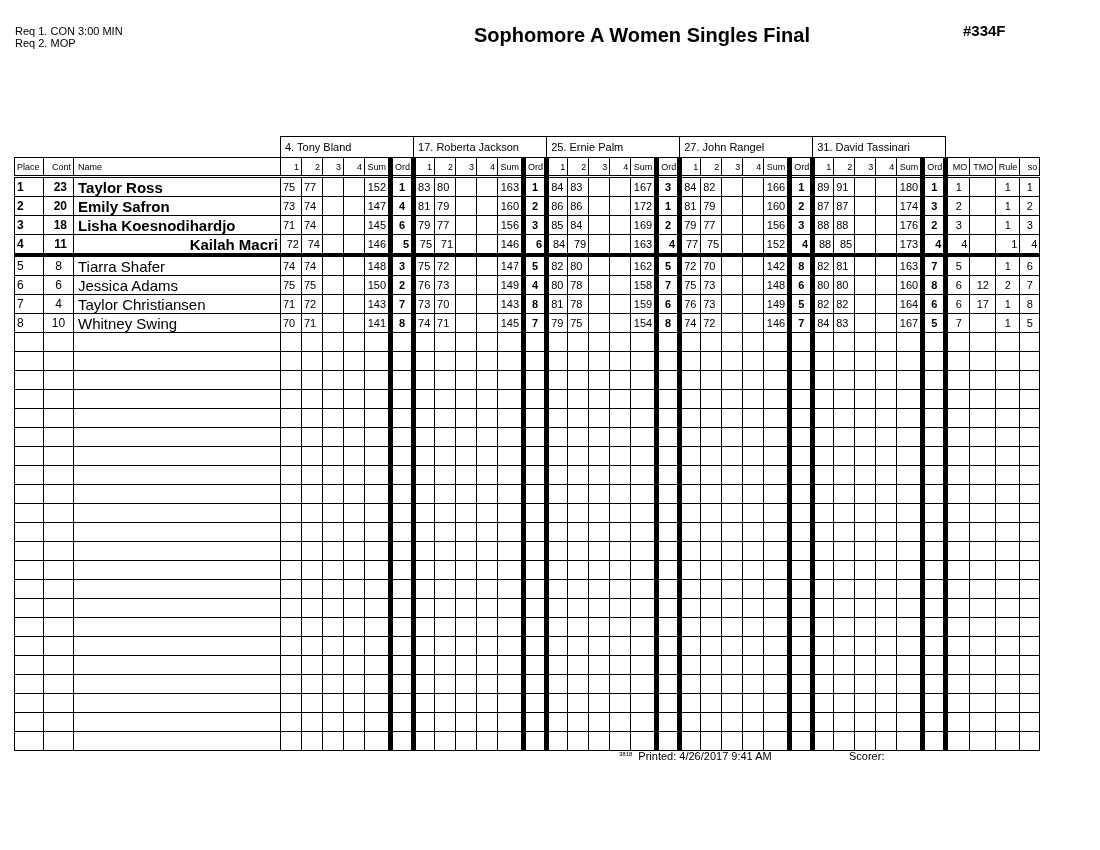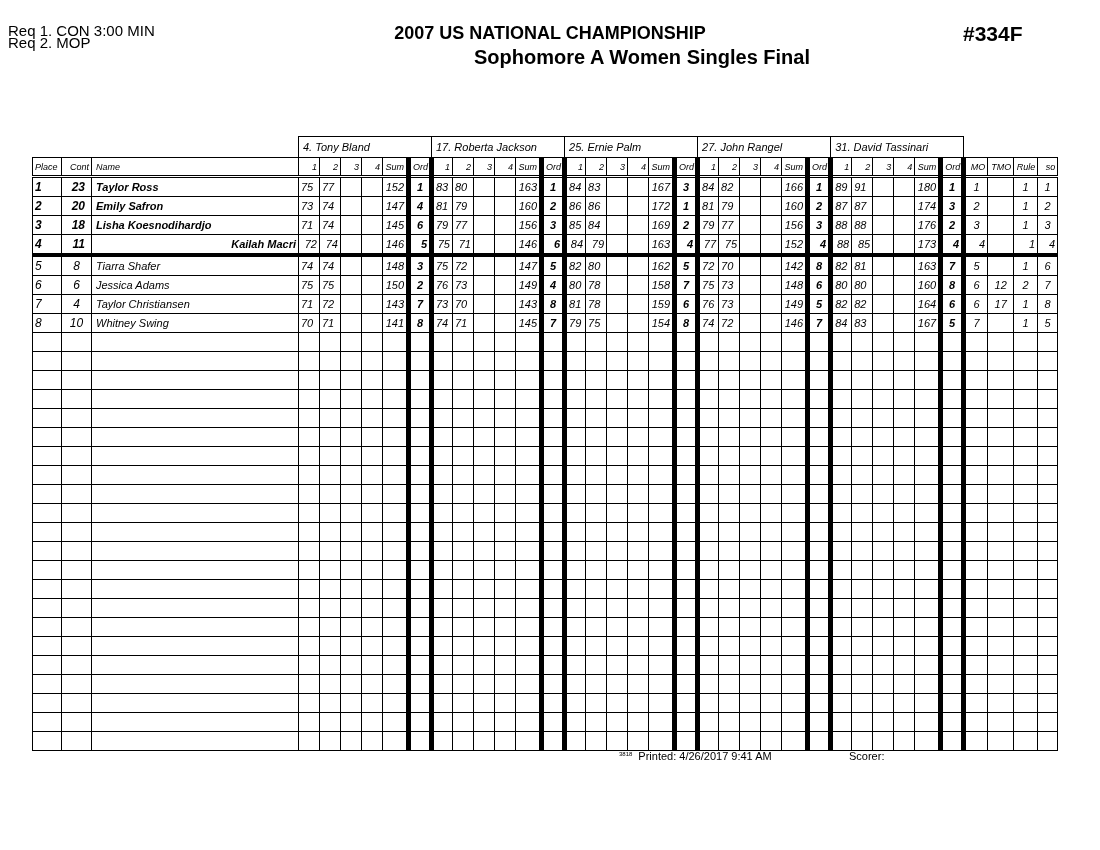--- a/index.html
+++ b/index.html
@@ -1,55 +1,54 @@
 <!DOCTYPE html>
 <html><head>
 <meta charset="utf-8">
 <style>
   html, body { margin: 0; padding: 0; background: #ffffff; }
   body { width: 1100px; height: 850px; position: relative; overflow: hidden;
          font-family: "Liberation Sans", sans-serif; color: #000; }
-  .req { position: absolute; left: 8px; top: 25px; font-size: 15px; line-height: 12px; }
+  .req { position: absolute; left: 15px; top: 25px; font-size: 11px; line-height: 12px; }
   .title-block { position: absolute; left: 290px; width: 520px; top: 22px; text-align: center; }
   .t1 { font-size: 18px; font-weight: bold; line-height: 22px; }
   .t2 { font-size: 15px; line-height: 18px; }
   .t3 { font-size: 20px; font-weight: bold; line-height: 24px; margin-top: 1px; text-align: right; }
   .t4 { font-size: 18px; line-height: 22px; }
-  .event-id { position: absolute; left: 963px; top: 22px; font-size: 21px; font-weight: bold; }
+  .event-id { position: absolute; left: 963px; top: 22px; font-size: 15px; font-weight: bold; }
 
-  table.grid { position: absolute; left: 32px; top: 136px; border-collapse: collapse; table-layout: fixed; font-style: italic; }
+  table.grid { position: absolute; left: 14px; top: 136px; border-collapse: collapse; table-layout: fixed; }
   table.grid td { border: 1px solid #000; padding: 0 2px; height: 18px; font-size: 11px; white-space: nowrap; overflow: hidden; }
   tr.judge-row td { border: none; height: 20px; }
   tr.judge-row td.jname { border: 1px solid #000; border-bottom: none; font-size: 11px; padding-left: 4px; vertical-align: middle; }
   tr.hdr td { font-size: 9px; height: 17px; border-bottom: 3px double #000; text-align: right; }
   tr.hdr td.lft { text-align: left; }
   td.sc { text-align: left; font-size: 12px; }
   td.sum { text-align: right; font-size: 12px; margin-top: 9px; }
   td.ord { text-align: center; font-weight: bold; font-size: 13px; border-left: 5px solid #000 !important; border-right: 5px solid #000 !important; }
   tr.bold td.place, tr.bold td.cont, tr.bold td.name { font-weight: bold; font-size: 12px; }
   tr.data td.place { text-align: left; font-size: 12px; }
   tr.data td.cont { text-align: center; font-size: 12px; }
-  tr.data td.name { font-size: 11px; padding-left: 4px; }
+  tr.data td.name { font-size: 15px; padding-left: 4px; }
   tr.bold td.cont { text-align: right; padding-right: 6px; }
   tr.sep td { border-bottom: 4px solid #000; text-align: right; }
   td.misc { text-align: center; font-size: 12px; }
 
   .footer { position: absolute; top: 750px; font-size: 11px; }
   .footer .tiny { font-size: 6px; position: relative; top: -4px; margin-right: 6px; }
 </style>
 </head>
 <body>
 
 <div class="req">
   <div>Req  1.  CON  3:00 MIN</div>
   <div>Req  2.  MOP</div>
 </div>
 
 <div class="title-block">
-  <div class="t1">2007 US NATIONAL CHAMPIONSHIP</div>
   <div class="t3">Sophomore A Women Singles Final</div>
 </div>
 <div class="event-id">#334F</div>
 
 <table class="grid" id="grid" style="width: 1025px;">
   <colgroup id="cols">
       <col style="width: 29px;">
       <col style="width: 30px;">
       <col style="width: 207px;">
       <col style="width: 21px;">

